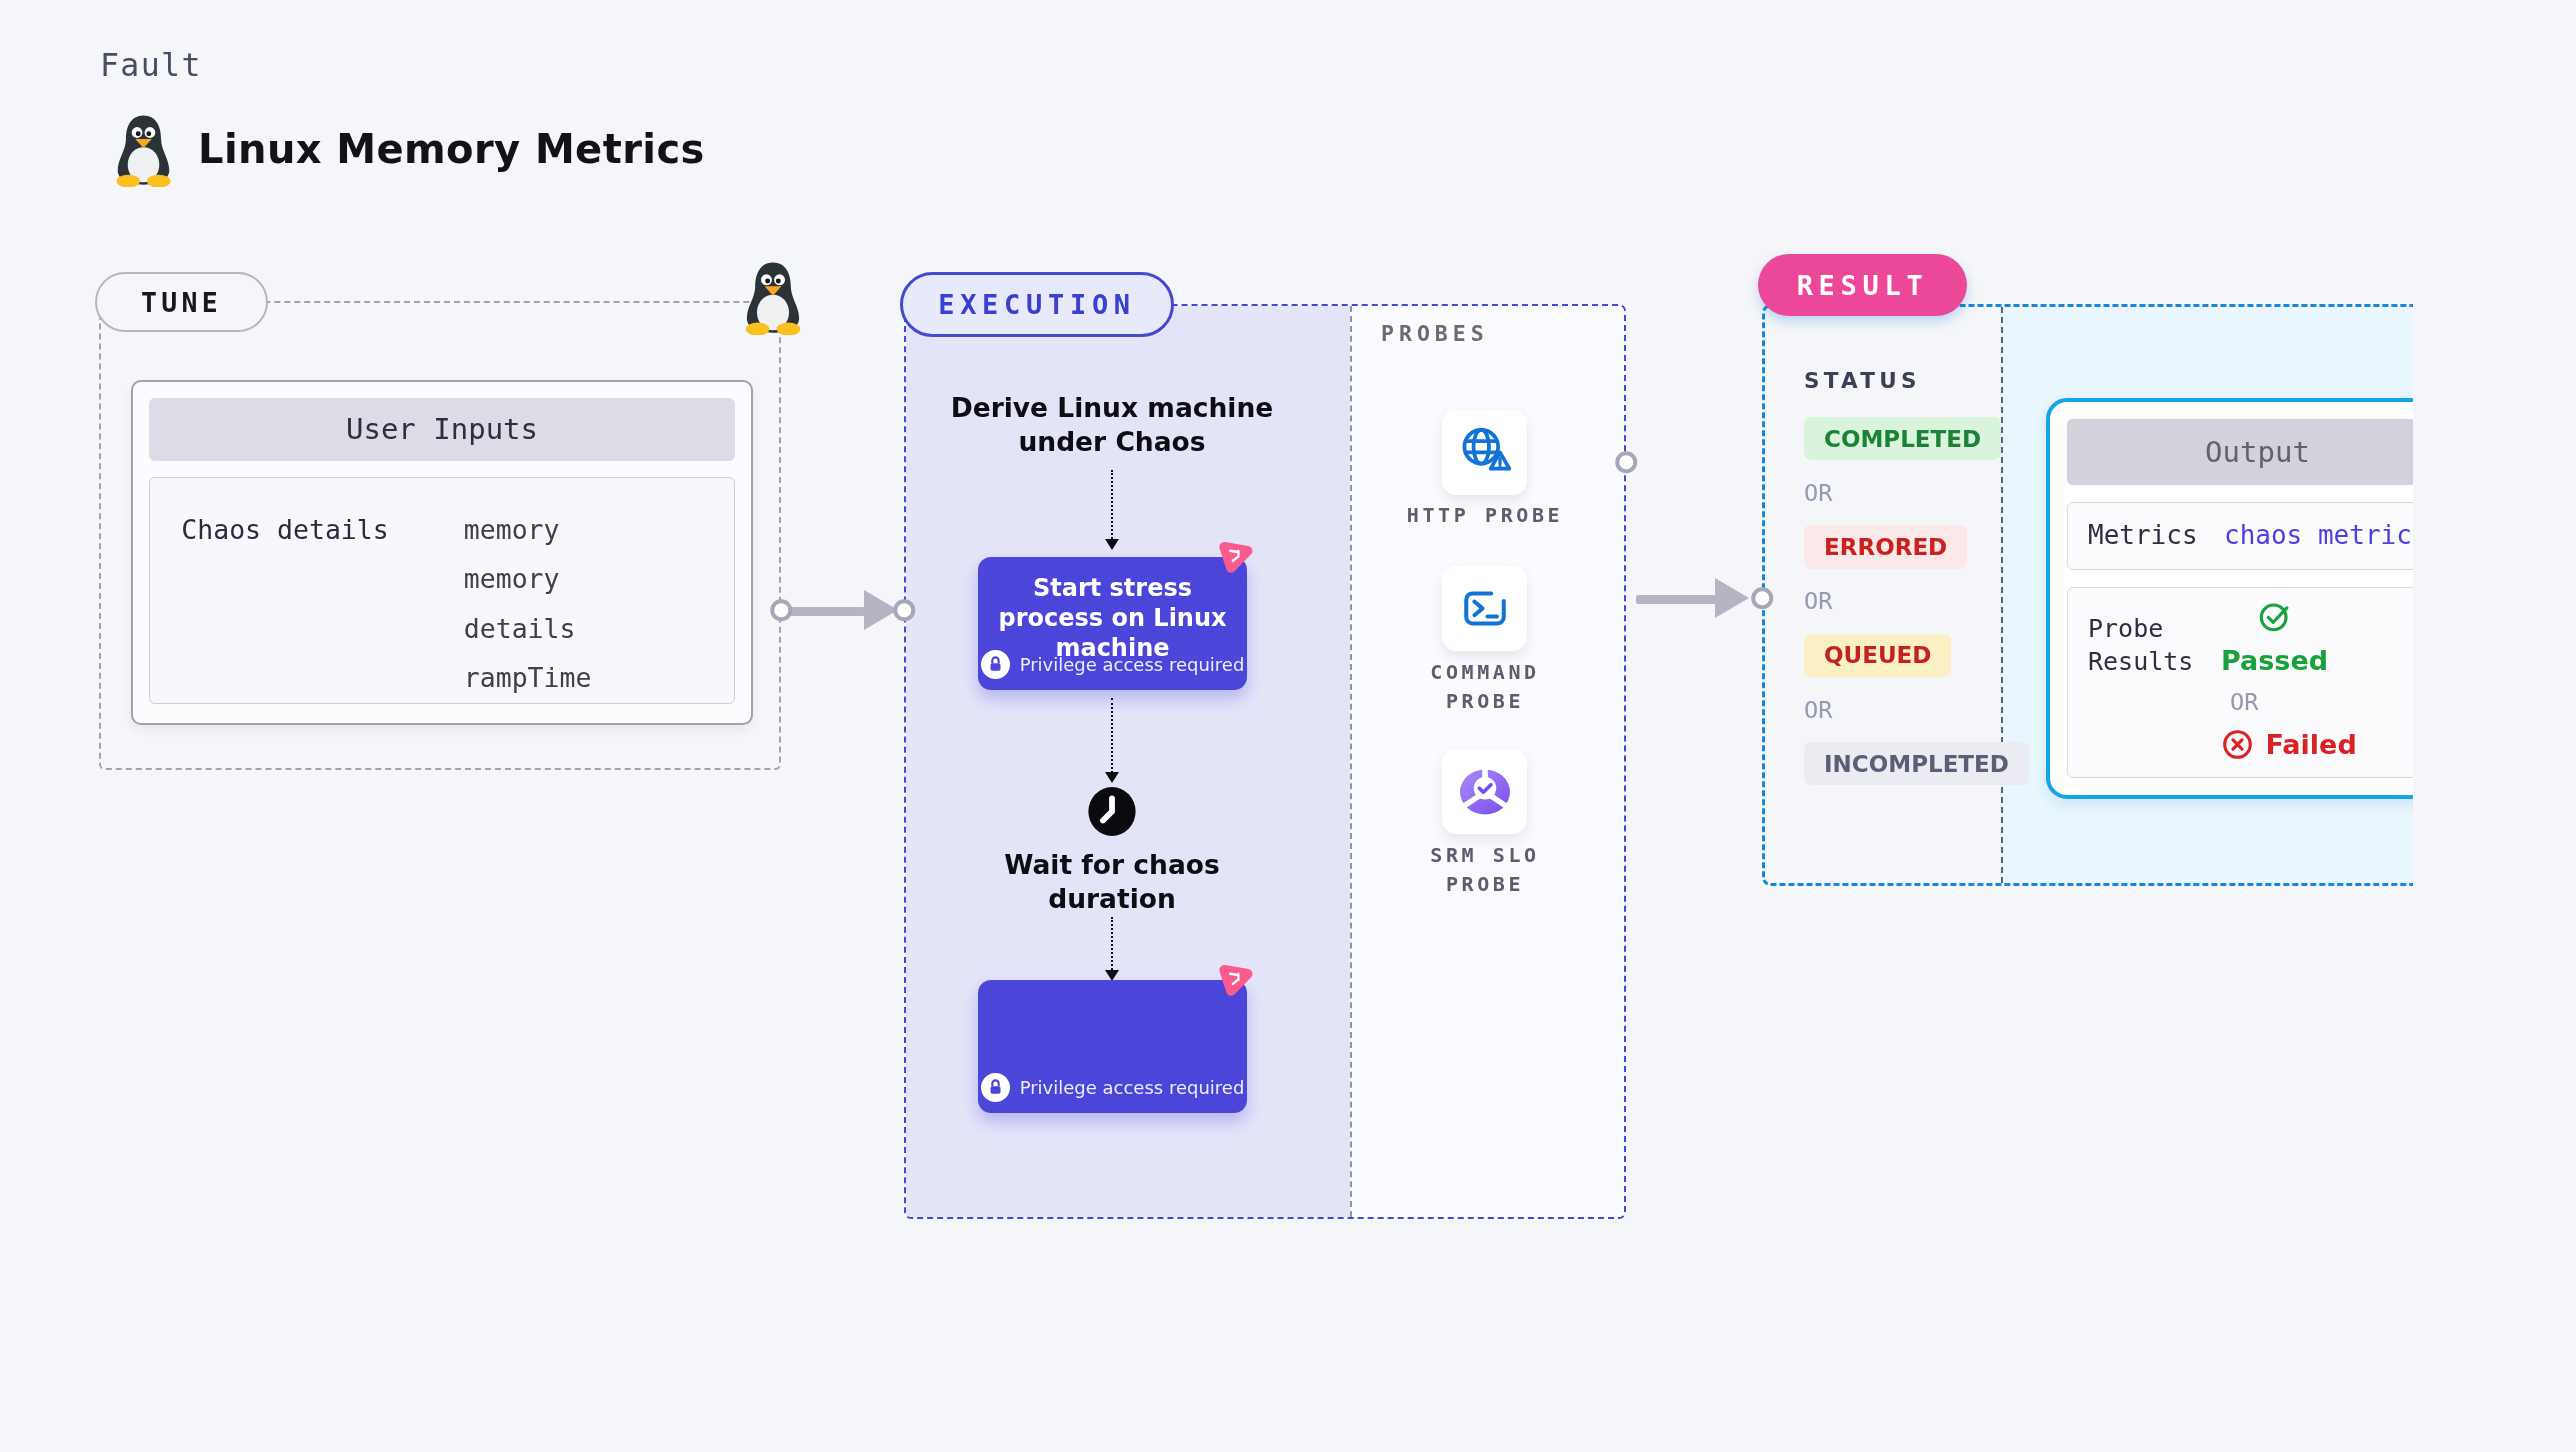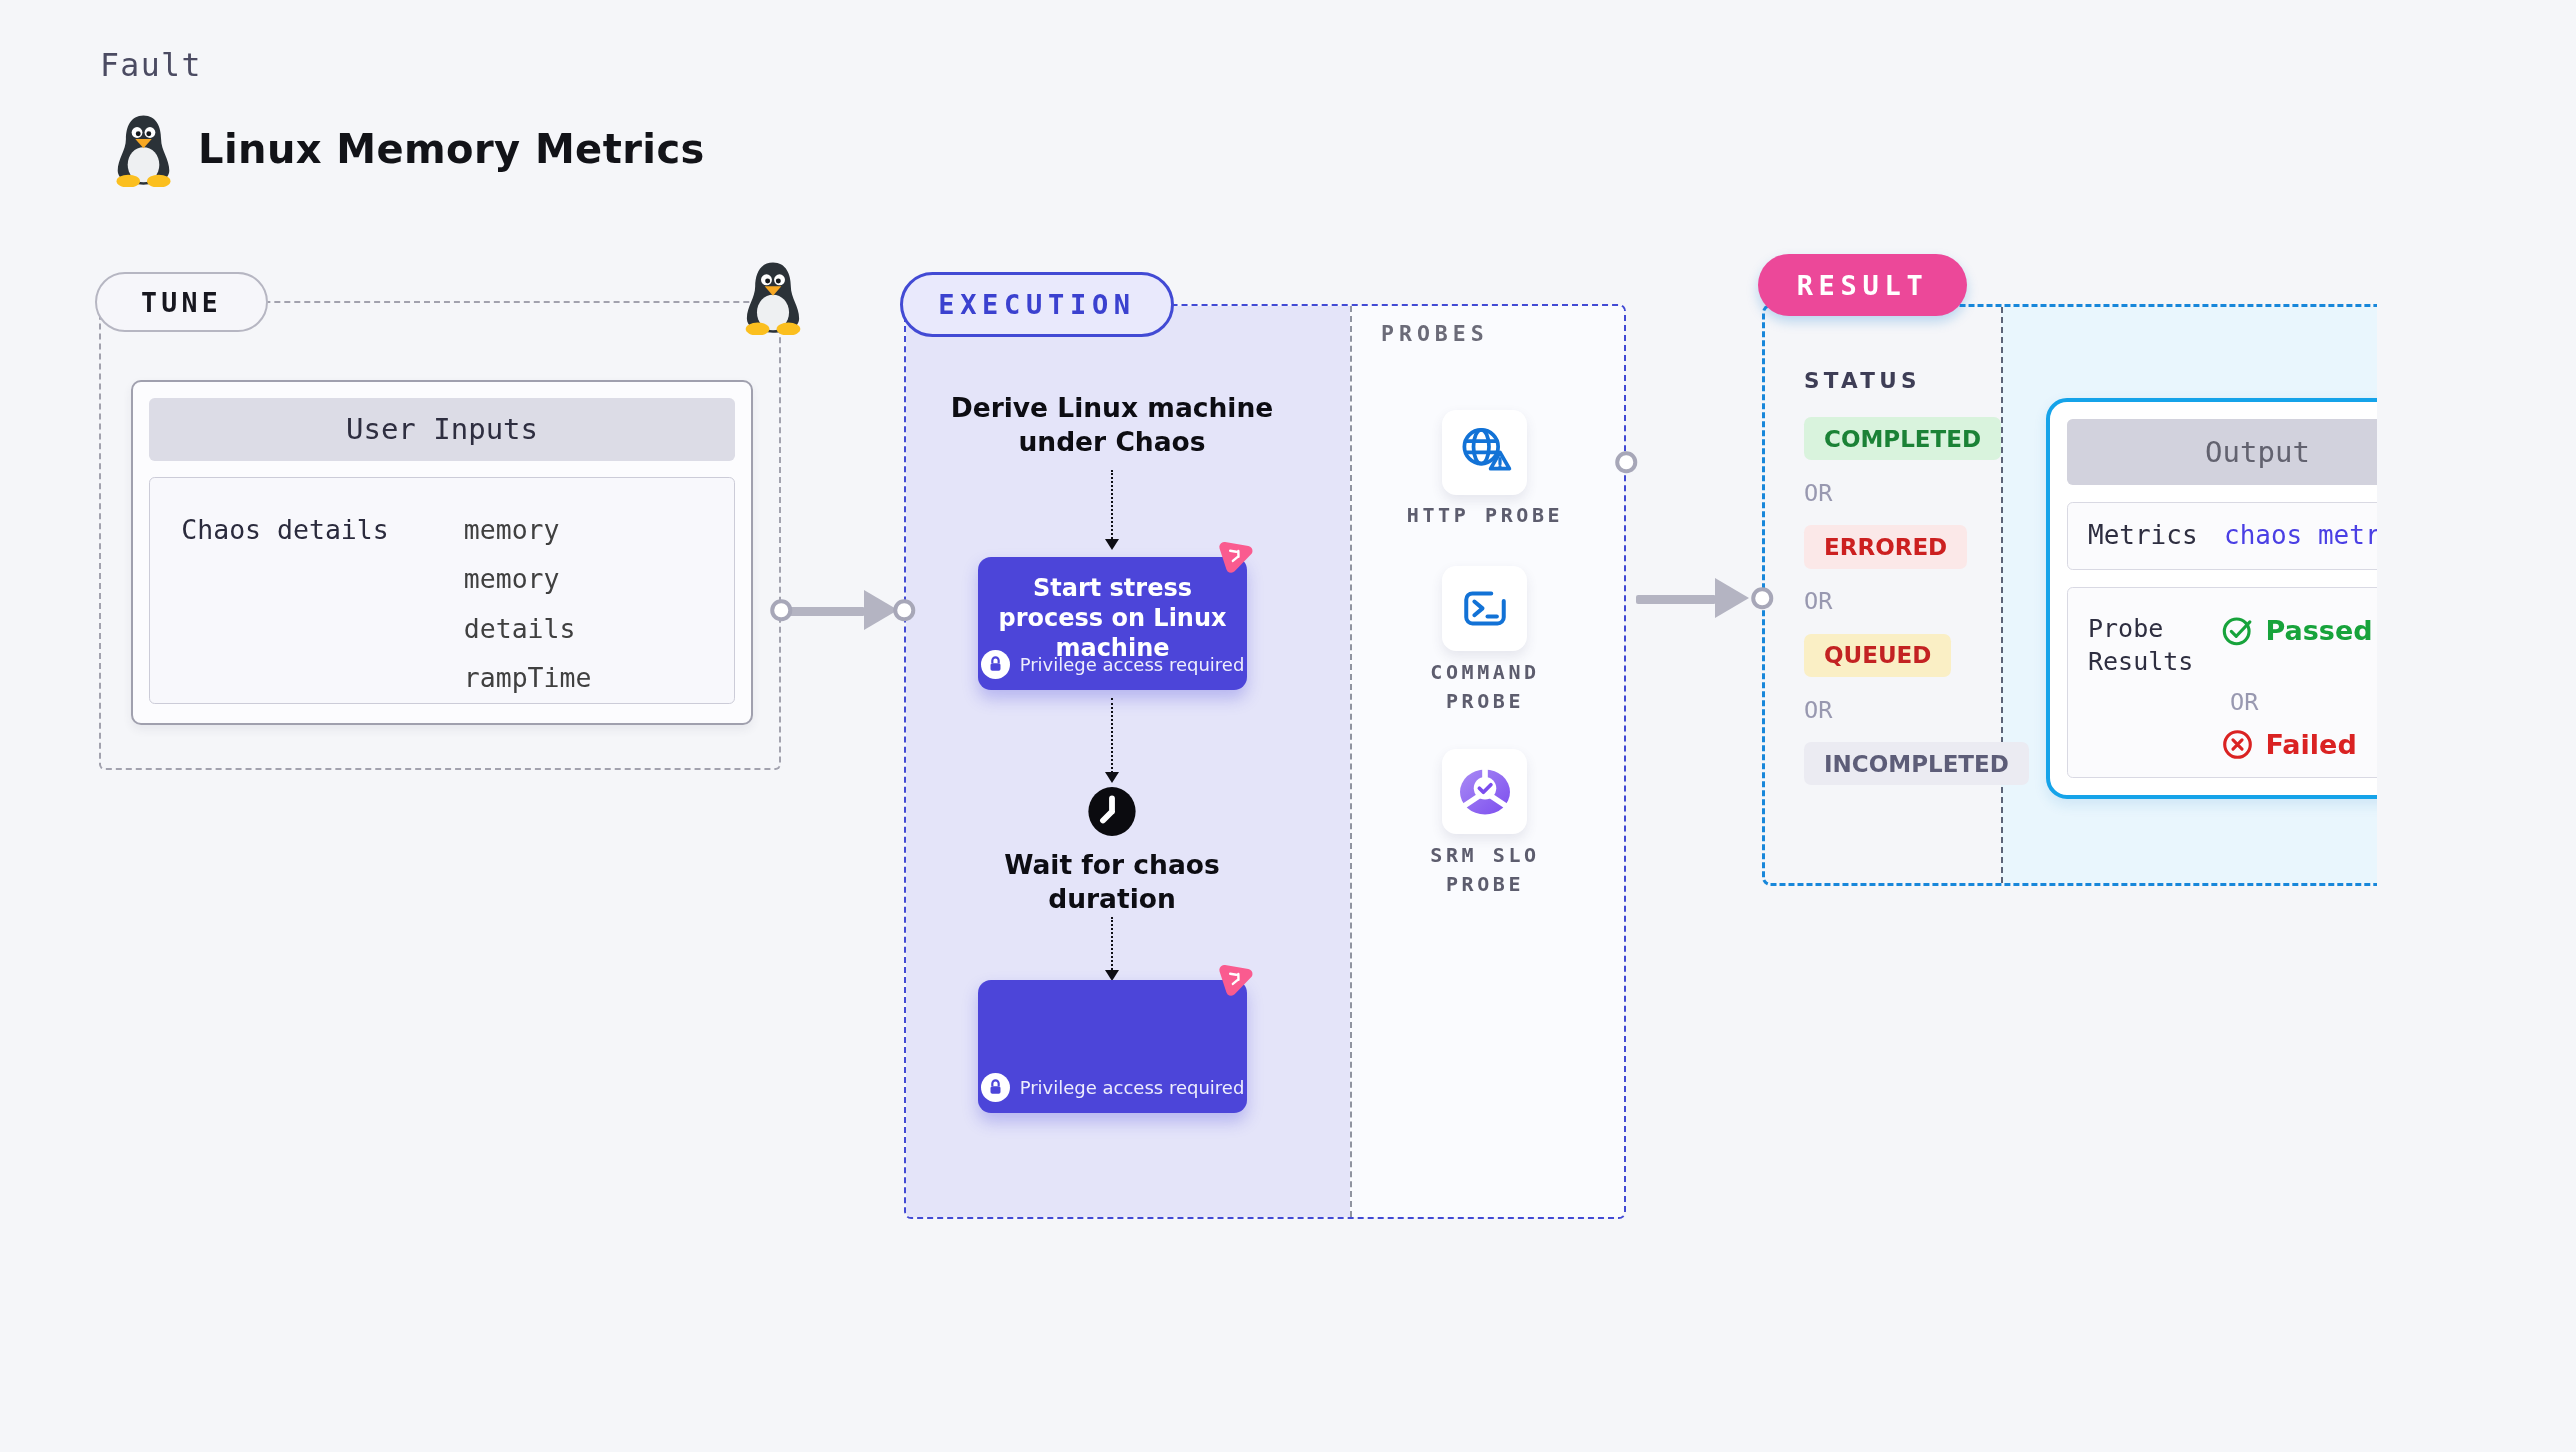--- a/index.html
+++ b/index.html
@@ -1,19 +1,19 @@
 <!DOCTYPE html>
 <html style="font-size:11.5px"><head>
 <meta charset="utf-8">
 <style>
   html,body{margin:0;padding:0;background:#f5f6f9;}
   .mono{font-family:"DejaVu Sans Mono","Liberation Mono",monospace;}
   .sans{font-family:"DejaVu Sans","Liberation Sans",sans-serif;}
   #canvas{position:relative;width:2377px;height:1452px;background:#f5f6f9;overflow:hidden;
-          font-family:"DejaVu Sans","Liberation Sans",sans-serif;}
+          font-family:"DejaVu Sans","Liberation Sans",sans-serif;padding-left:36px;}
 
   
   .kicker{position:absolute;left:100px;top:47px;font-size:31.5px;letter-spacing:1.4px;color:#4b4b62;font-weight:500;}
   .page-title{position:absolute;left:198px;top:126px;font-size:40px;font-weight:800;color:#121318;letter-spacing:0.4px;}
   .tux-logo{position:absolute;left:106px;top:112px;width:75px;height:75px;}
   .tux-small{position:absolute;left:735px;top:259px;width:76px;height:76px;z-index:6;}
 
   
   .dash-box{position:absolute;box-sizing:border-box;}
   .pill{position:absolute;z-index:7;display:flex;align-items:center;justify-content:center;
@@ -87,21 +87,21 @@
   .out-head{position:absolute;left:17px;top:17px;right:17px;height:66px;background:#d2d2dd;border-radius:5.7px;
             display:flex;align-items:center;justify-content:center;font-size:29px;color:#62626f;}
   .out-row{position:absolute;left:17px;right:17px;border:1.4px solid #d9d9e3;border-radius:5.7px;background:#fbfbfd;}
   .metrics-row{top:100px;height:66px;}
   .metrics-label{position:absolute;left:20px;top:17px;font-size:26px;color:#2e2e40;}
   .metrics-value{position:absolute;left:156px;top:17px;font-size:26px;color:#4a3fe4;}
   .probe-res-row{top:185px;bottom:17px;}
   .probe-res-label{position:absolute;left:20px;top:24px;font-size:25px;line-height:33px;color:#2e2e40;width:122px;}
   .res-line{position:absolute;left:153px;display:flex;align-items:center;gap:11.5px;}
   .res-line svg{width:33px;height:33px;}
-  .passed-line{top:26px;}
+  .passed-line{top:12px;flex-direction:column;}
   .passed-line .lbl{font-size:27px;font-weight:800;color:#17a33b;}
   .res-or{position:absolute;left:162px;top:100px;font-size:23.6px;color:#9898b0;
           font-family:"DejaVu Sans Mono","Liberation Mono",monospace;}
   .failed-line{top:140px;}
   .failed-line .lbl{font-size:27px;font-weight:800;color:#da2222;}
 </style>
 </head>
 <body>
 
 <div id="canvas">

